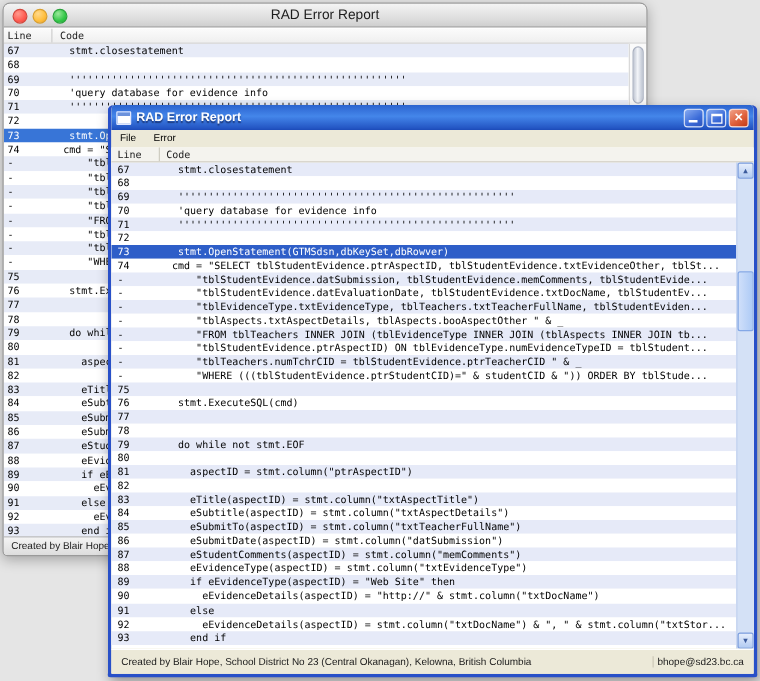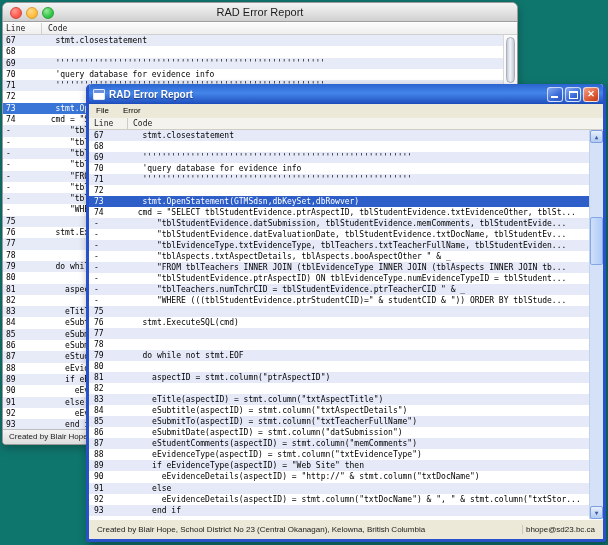--- a/index.html
+++ b/index.html
@@ -1,17 +1,17 @@
 <!DOCTYPE html>
 <html><head>
 <meta charset="utf-8">
 <style>
   * { margin:0; padding:0; box-sizing:border-box; }
   body { background:#fff; }
-  .screen { position:relative; width:608px; height:545px; background:#0f766e; overflow:hidden;
+  .screen { position:relative; width:608px; height:545px; background:#e5e5e5; overflow:hidden;
             font-family:"DejaVu Sans Mono", monospace; }
 
   
   .mac-window { position:absolute; left:2px; top:2px; width:516px; height:443px;
                 background:#fff; border:1px solid #9a9a9a; border-radius:6px 6px 4px 4px;
                 box-shadow:0 3px 10px rgba(0,0,0,.28); overflow:hidden; }
   .mac-titlebar { position:absolute; top:0; left:0; right:0; height:19px;
                   background:linear-gradient(#f4f4f4,#dcdcdc 70%,#cfcfcf);
                   border-bottom:1px solid #9f9f9f; }
   .mac-btn { position:absolute; top:4px; width:12px; height:12px; border-radius:50%; }

